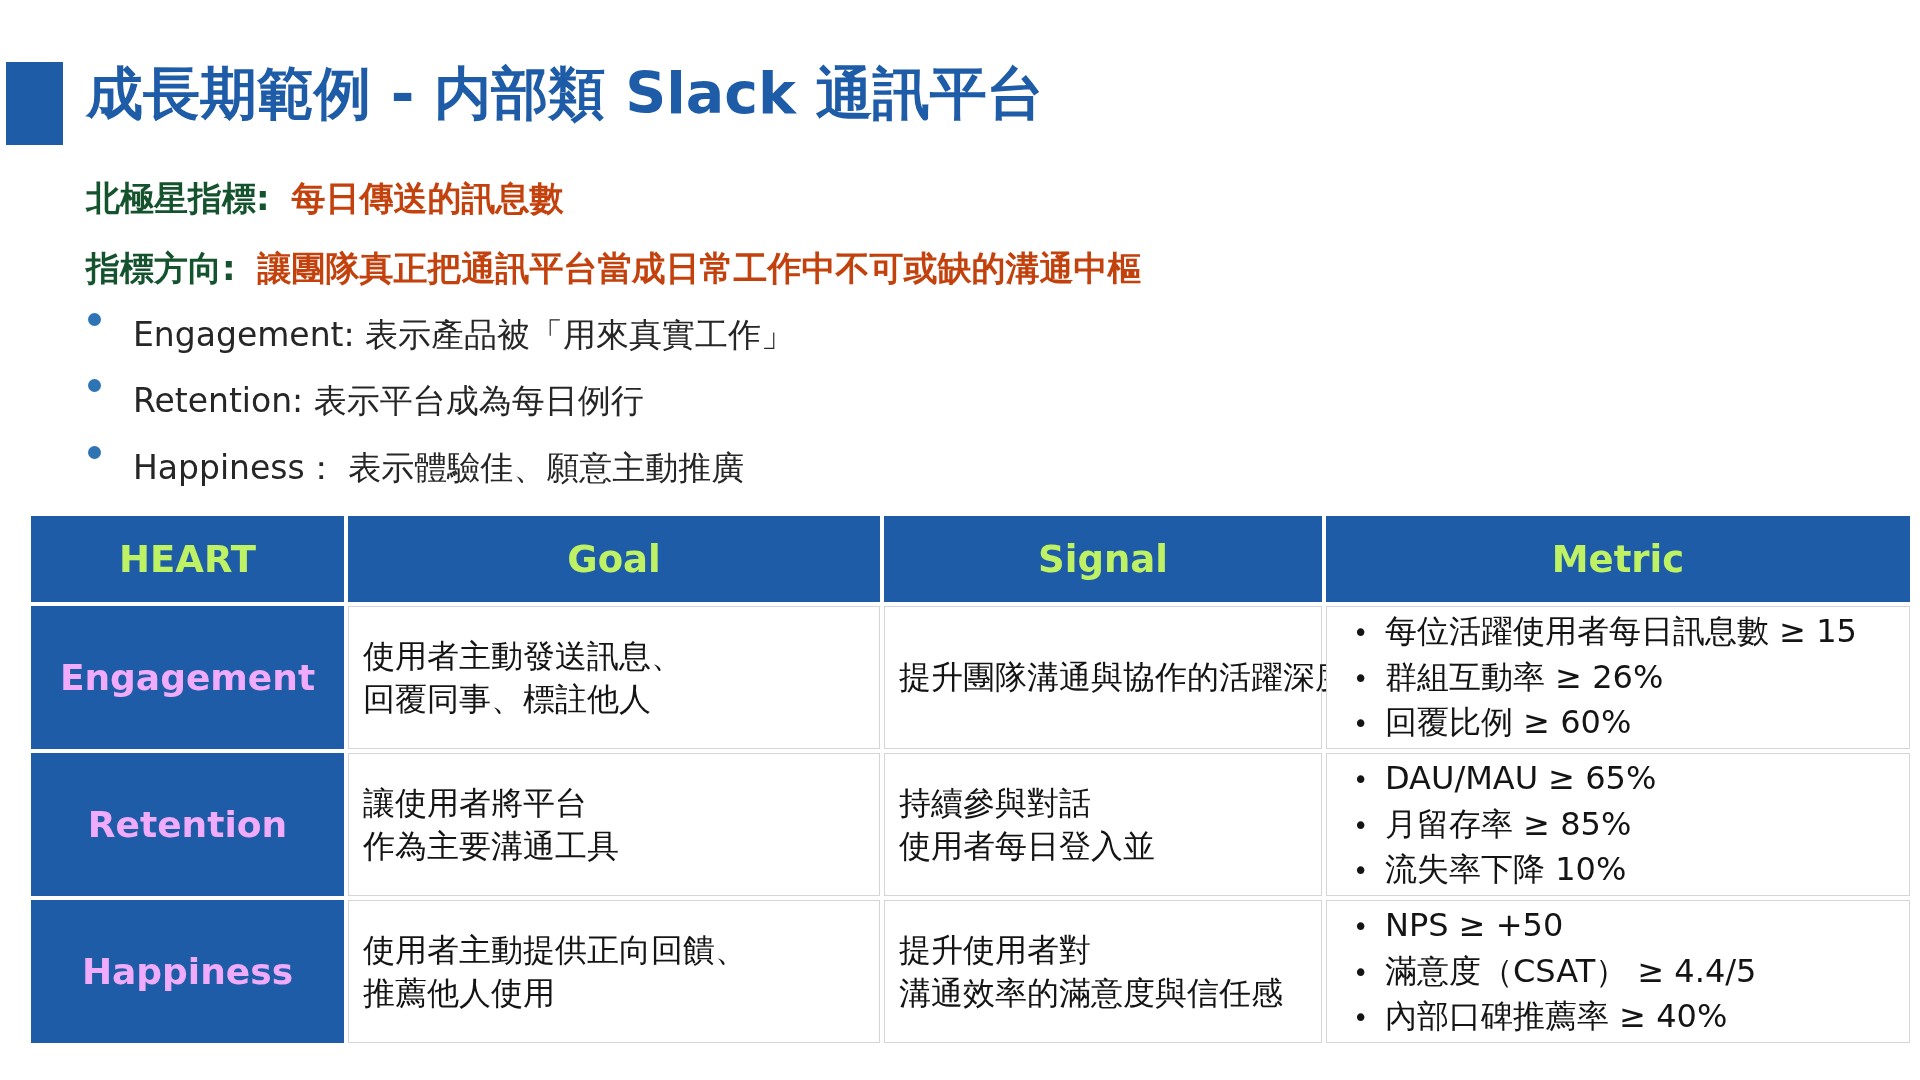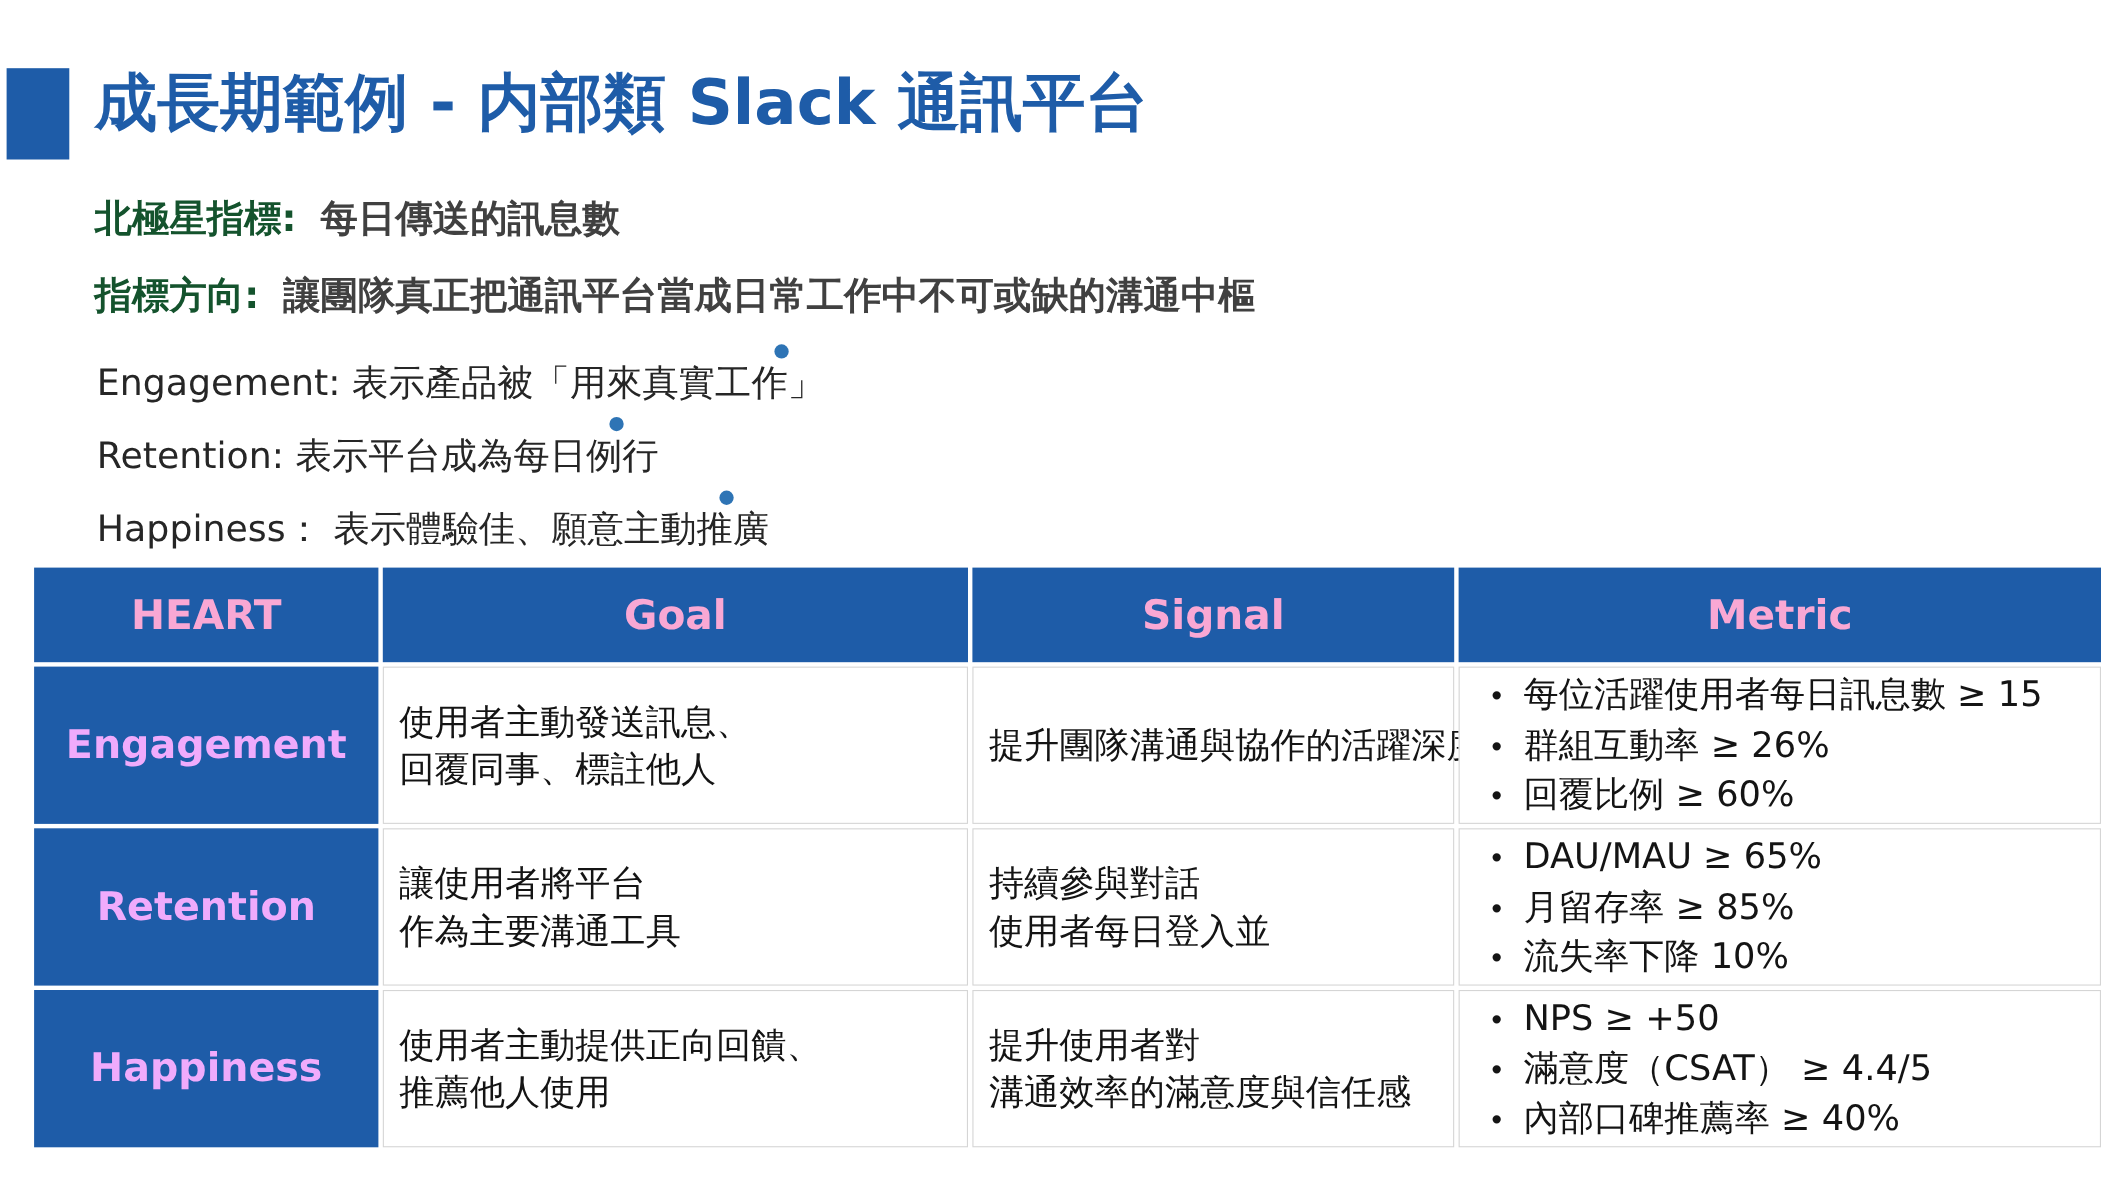--- a/index.html
+++ b/index.html
@@ -28,30 +28,29 @@
   .kv-line {
     position: absolute;
     left: 86px;
     font-size: 34px;
     font-weight: bold;
     white-space: nowrap;
   }
   .kv-line.north-star { top: 176px; }
   .kv-line.direction  { top: 246px; }
   .kv-label { color: #14532d; }
-  .kv-value { color: #404040; margin-left: 10px; }
+  .kv-value { color: #c2410c; margin-left: 10px; }
   .bullet-item {
     position: absolute;
     left: 88px;
     display: flex;
-    align-items: flex-end;
+    align-items: flex-start;
     font-size: 33px;
     color: #262626;
     white-space: nowrap;
-    flex-direction: column;
   }
   .bullet-item .dot {
     width: 13px; height: 13px;
     border-radius: 50%;
     background: #2E74B5;
     margin-right: 32px;
     flex: 0 0 auto;
   }
   .bullet-item.b0 { top: 313px; }
   .bullet-item.b1 { top: 379px; }
@@ -67,21 +66,21 @@
     background: #ffffff;
   }
   .cell {
     display: flex;
     flex-direction: column;
     justify-content: center;
     box-sizing: border-box;
   }
   .cell.head {
     background: #1E5CA8;
-    color: #f9a8d4;
+    color: #bef264;
     font-weight: bold;
     font-size: 37px;
     align-items: center;
     text-align: center;
   }
   .cell.rowlabel {
     background: #1E5CA8;
     color: #f0abfc;
     font-weight: bold;
     font-size: 36px;

